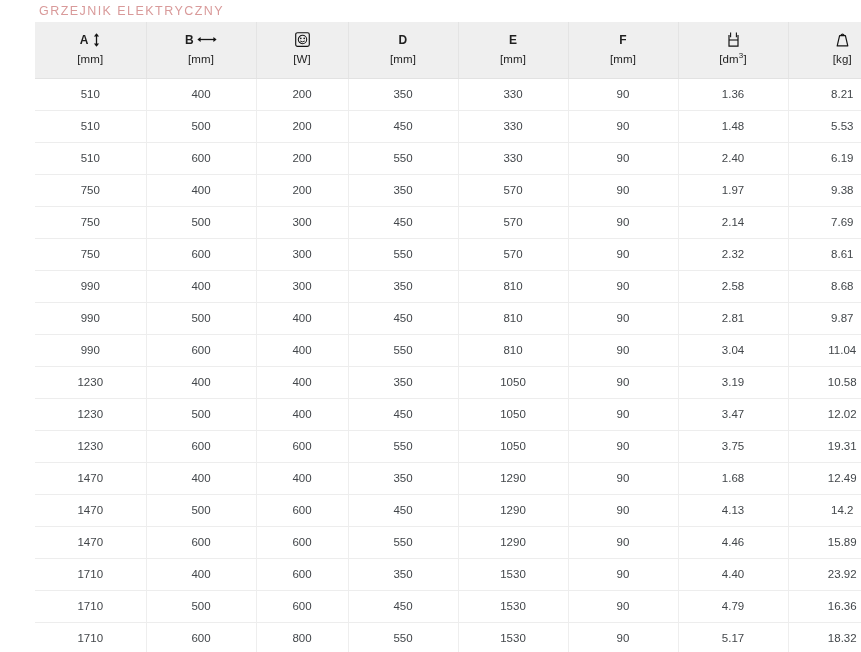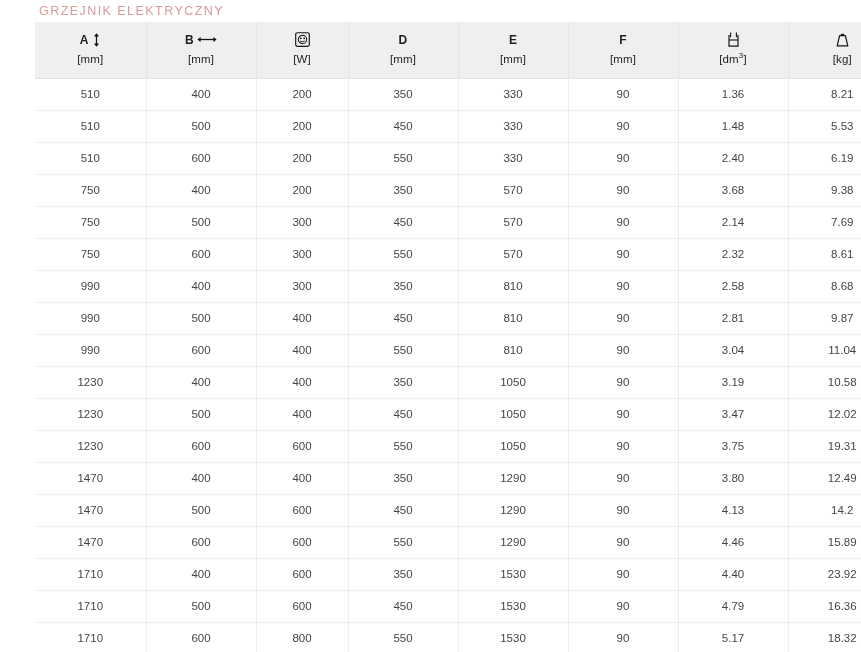--- a/index.html
+++ b/index.html
@@ -286,21 +286,21 @@
             <td>2.40</td>
             <td>6.19</td>
           </tr>
           <tr>
             <td>750</td>
             <td>400</td>
             <td>200</td>
             <td>350</td>
             <td>570</td>
             <td>90</td>
-            <td>3.68</td>
+            <td>1.97</td>
             <td>9.38</td>
           </tr>
           <tr>
             <td>750</td>
             <td>500</td>
             <td>300</td>
             <td>450</td>
             <td>570</td>
             <td>90</td>
             <td>2.14</td>
@@ -376,21 +376,21 @@
             <td>3.75</td>
             <td>19.31</td>
           </tr>
           <tr>
             <td>1470</td>
             <td>400</td>
             <td>400</td>
             <td>350</td>
             <td>1290</td>
             <td>90</td>
-            <td>3.80</td>
+            <td>1.68</td>
             <td>12.49</td>
           </tr>
           <tr>
             <td>1470</td>
             <td>500</td>
             <td>600</td>
             <td>450</td>
             <td>1290</td>
             <td>90</td>
             <td>4.13</td>

